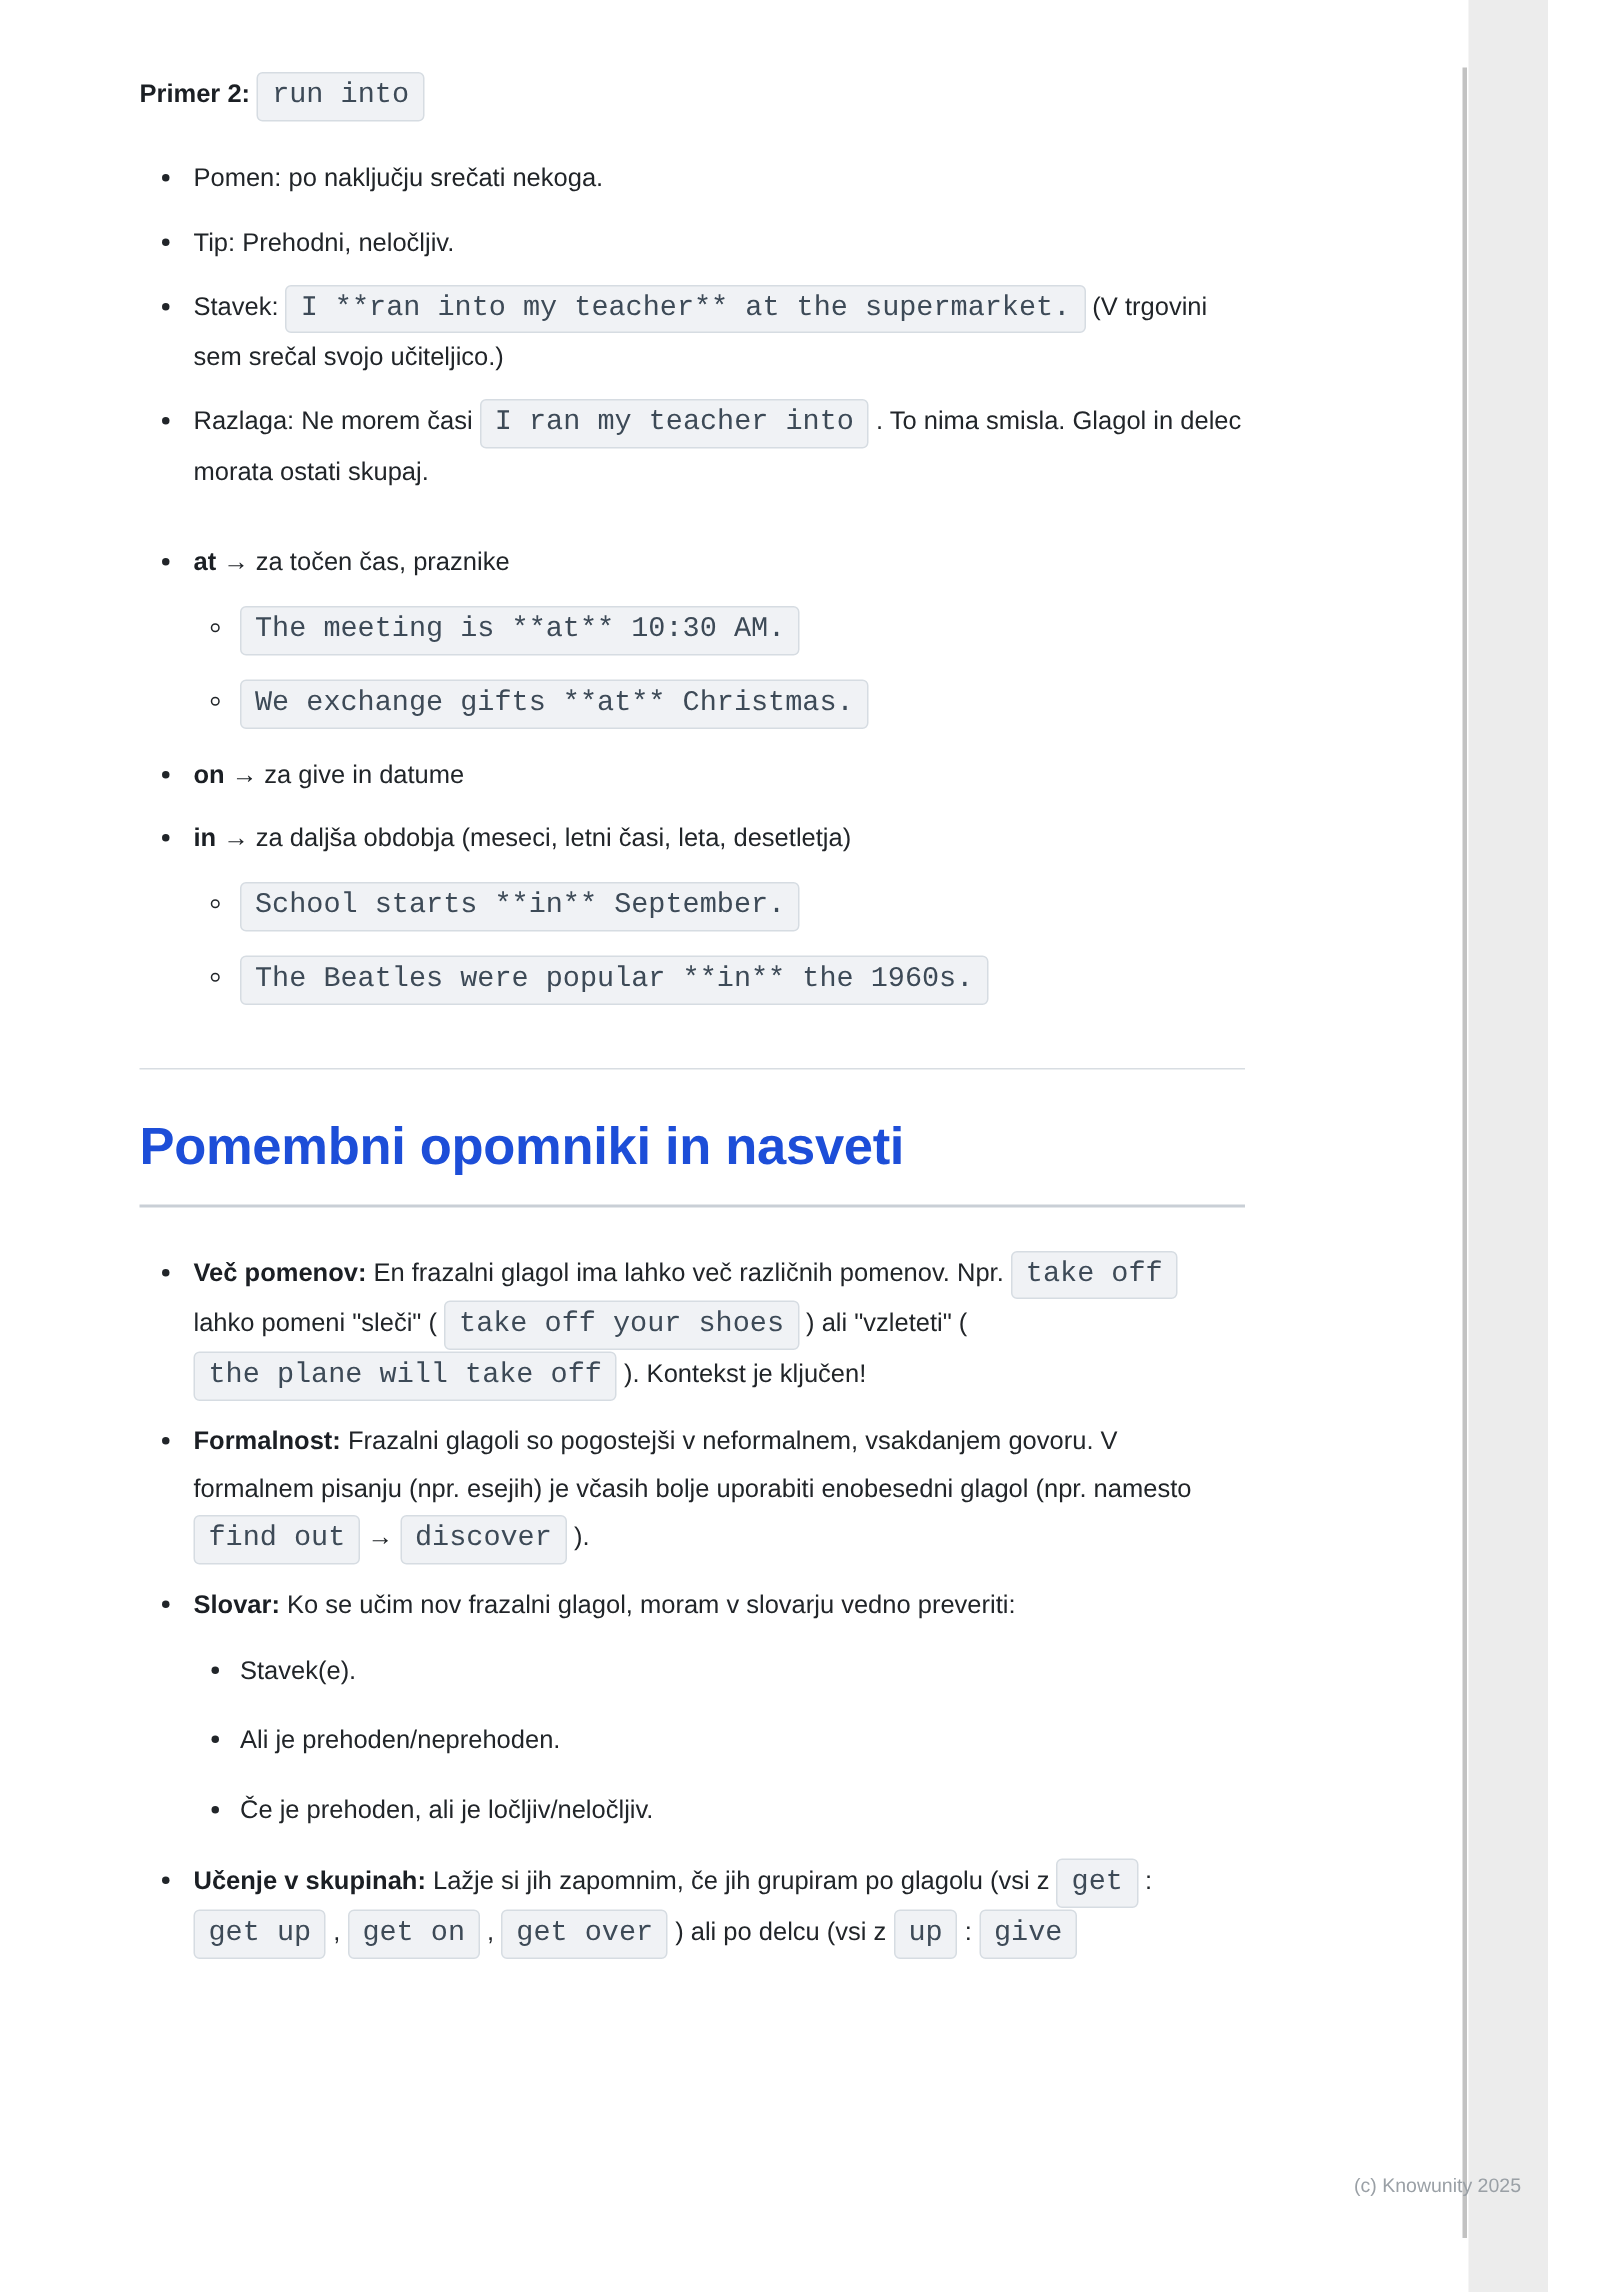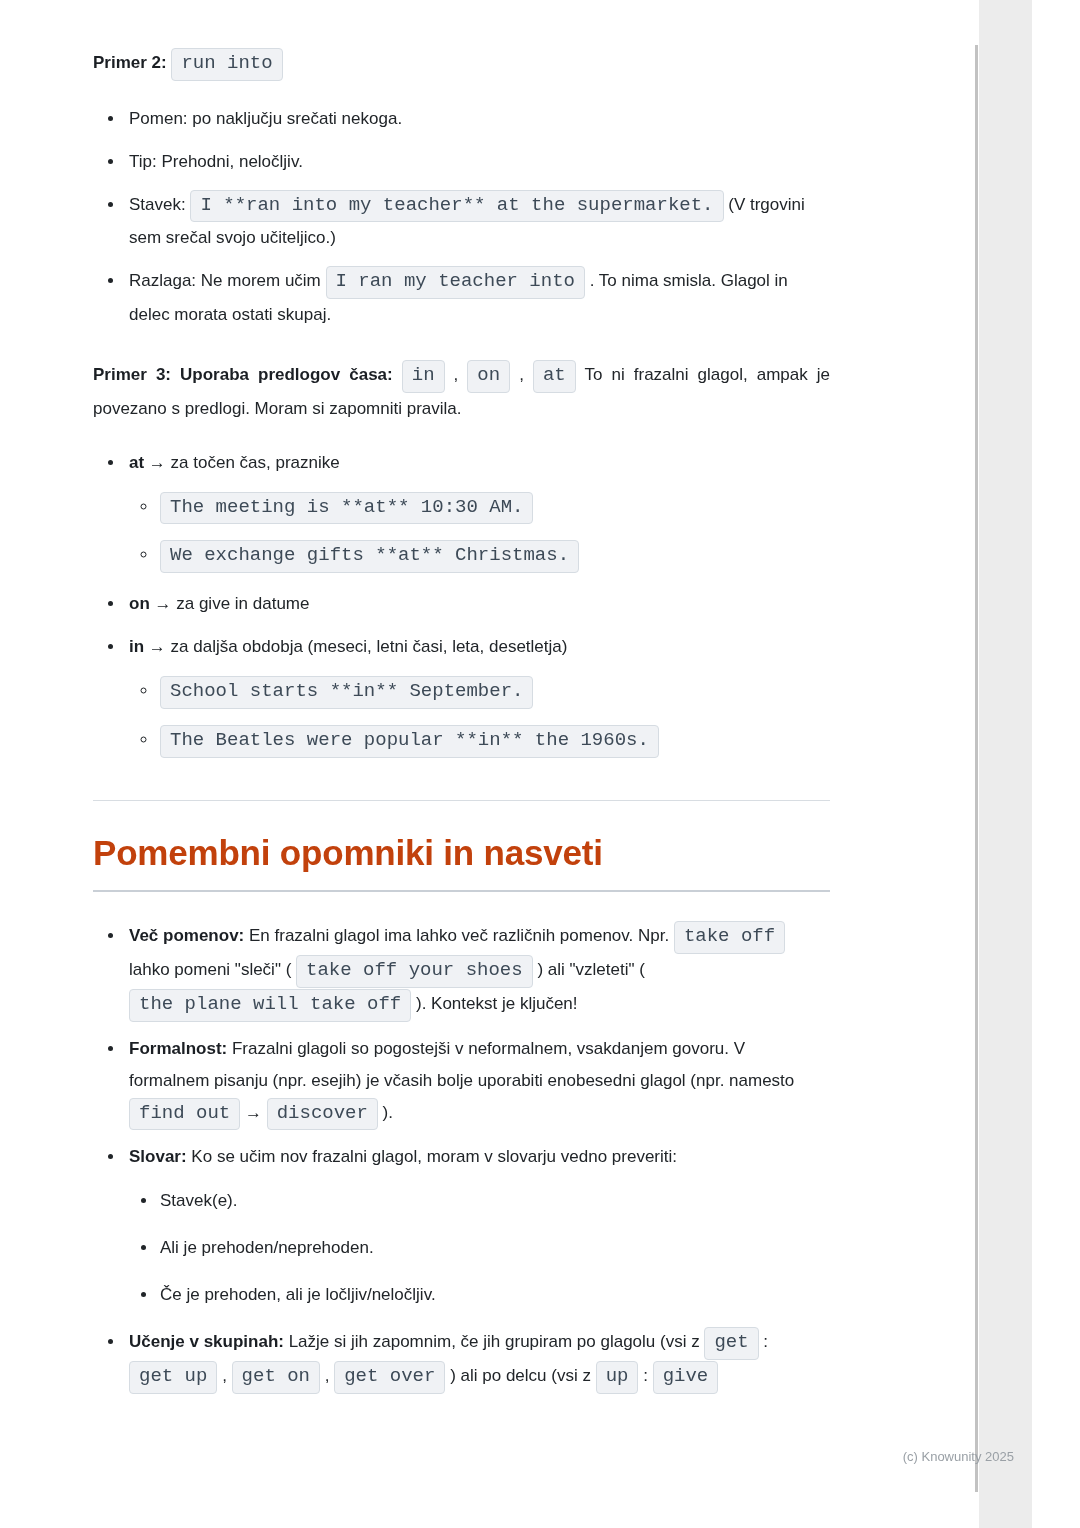--- a/index.html
+++ b/index.html
@@ -39,21 +39,21 @@
   ul.l1 { list-style: disc; margin: 0 0 28px; padding-left: 32px; }
   ul.l1 > li { margin-bottom: 11px; padding-left: 4px; }
   ul.sub { margin: 12px 0 2px; padding-left: 29px; }
   ul.sub-circle { list-style: circle; }
   ul.sub-disc { list-style: disc; }
   ul.sub > li { margin-bottom: 15px; padding-left: 2px; }
   h1 {
     font-size: 35px;
     line-height: 1.25;
     font-weight: 700;
-    color: #c2410c;
+    color: #1d4ed8;
     margin: 30px 0 28px;
     padding-bottom: 16px;
     border-bottom: 2px solid #c9cfd6;
     letter-spacing: -0.2px;
   }
   .rule { height: 0; border-top: 1px solid var(--rule, #d8dde2); margin: 42px 0 16px; }
   .footer {
     position: absolute;
     right: 66px;
     bottom: 64px;
@@ -83,23 +83,22 @@
 </head>
 <body style="--text: #212529; --muted: #9aa0a6; --rule: #d8dde2; --chip_bg: #f0f2f5; --chip_border: #d6dce2; --chip_text: #3d4a57;">
 
 <div class="page">
   <main class="content">
       <p><strong>Primer 2: </strong><code class="chip">run into</code></p>
       <ul class="l1">
         <li><span>Pomen: po naključju srečati nekoga.</span></li>
         <li><span>Tip: Prehodni, neločljiv.</span></li>
         <li><span>Stavek: </span><code class="chip">I **ran into my teacher** at the supermarket.</code><span> (V trgovini sem srečal svojo učiteljico.)</span></li>
-        <li><span>Razlaga: Ne morem učim </span><code class="chip">I ran my teacher into</code><span> . To nima smisla. Glagol in delec morata ostati skupaj.</span></li>
+        <li><span>Razlaga: Ne morem časi </span><code class="chip">I ran my teacher into</code><span> . To nima smisla. Glagol in delec morata ostati skupaj.</span></li>
       </ul>
-      <p class="justify"><strong>Primer 3: Uporaba predlogov časa: </strong><code class="chip">in</code><span> , </span><code class="chip">on</code><span> , </span><code class="chip">at</code><span> To ni frazalni glagol, ampak je povezano s predlogi. Moram si zapomniti pravila.</span></p>
       <ul class="l1">
         <li><strong>at</strong><span> → za točen čas, praznike</span><ul class="sub sub-circle">
             <li><code class="chip">The meeting is **at** 10:30 AM.</code></li>
             <li><code class="chip">We exchange gifts **at** Christmas.</code></li>
           </ul></li>
         <li><strong>on</strong><span> → za give in datume</span></li>
         <li><strong>in</strong><span> → za daljša obdobja (meseci, letni časi, leta, desetletja)</span><ul class="sub sub-circle">
             <li><code class="chip">School starts **in** September.</code></li>
             <li><code class="chip">The Beatles were popular **in** the 1960s.</code></li>
           </ul></li>

